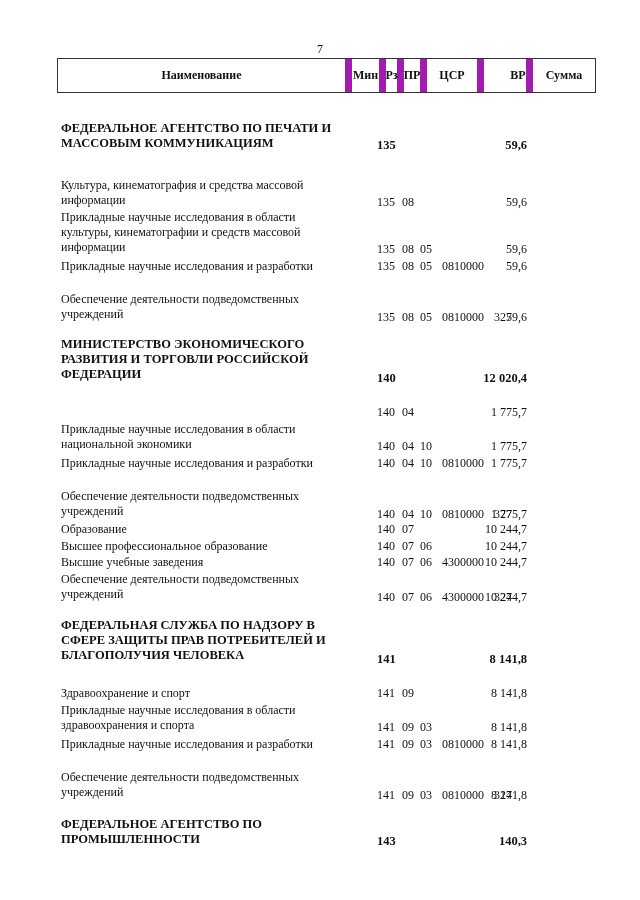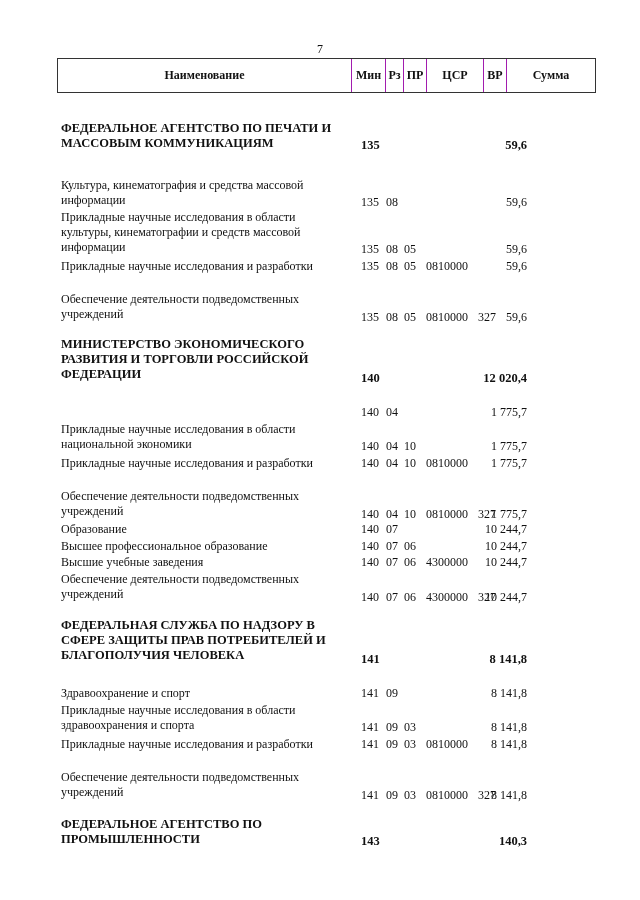--- a/index.html
+++ b/index.html
@@ -12,38 +12,38 @@
     position: absolute; left: 0; width: 640px; top: 42px;
     text-align: center; font-size: 12px;
   }
   .hdr {
     position: absolute; top: 58px; left: 57px; width: 539px; height: 35px;
     border: 1.5px solid #333; box-sizing: border-box;
     display: flex; font-weight: bold; font-size: 12px;
   }
   .hdr > div {
     display: flex; align-items: center; justify-content: center;
-    border-right: 1px solid #a21caf; box-sizing: border-box; height: 100%;
+    border-right: 7px solid #a21caf; box-sizing: border-box; height: 100%;
   }
   .hdr > div:last-child { border-right: none; }
   .c-name { width: 294px; }
   .c-min { width: 34px; }
   .c-rz { width: 18px; }
   .c-pr { width: 23px; }
   .c-csr { width: 57px; }
-  .c-vr { width: 23px; }
+  .c-vr { width: 23px; margin-left: 26px; }
   .c-sum { flex: 1; }
 
   .row {
     position: absolute; left: 0; width: 573px; font-size: 12px; line-height: 15px;
   }
   .row .name { position: absolute; left: 61px; width: 290px; white-space: pre-line; }
   .row .codes { position: absolute; left: 361px; bottom: 0; white-space: nowrap; }
   .row .codes span { display: inline-block; }
-  .row .codes .min { width: 25px; }
+  .row .codes .min { width: 25px; margin-left: 16px; }
   .row .codes .rz { width: 18px; }
   .row .codes .pr { width: 22px; }
   .row .codes .csr { width: 52px; }
   .row .codes .vr { width: 30px; }
   .row .sum { position: absolute; right: 46px; bottom: 0; text-align: right; }
   .row.bold { font-weight: bold; font-size: 12.5px; }
 </style>
 </head>
 <body>
 

